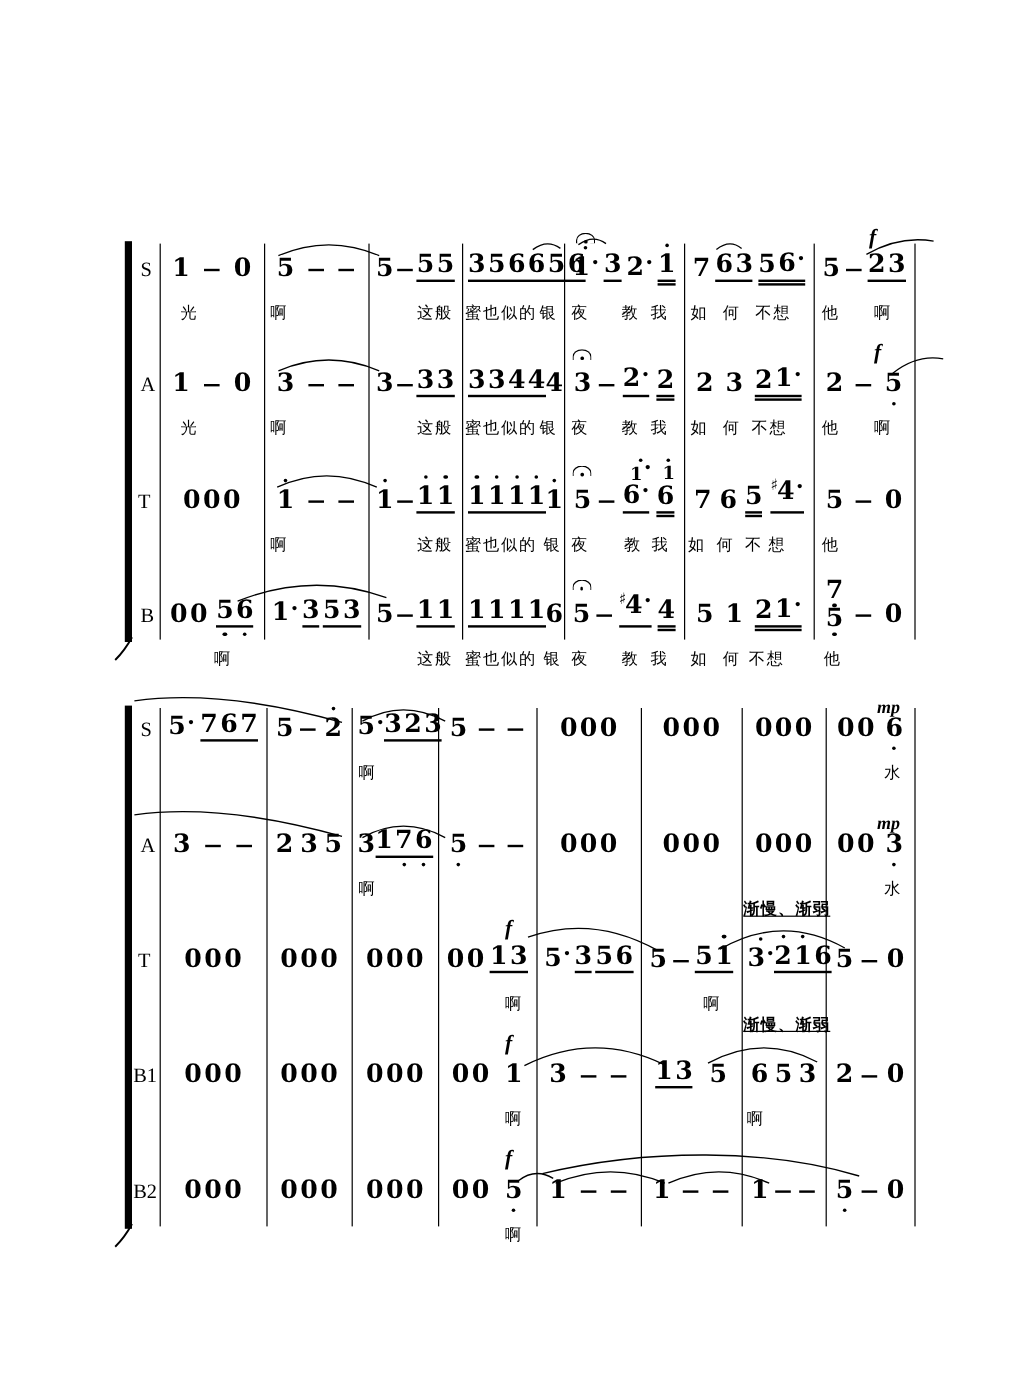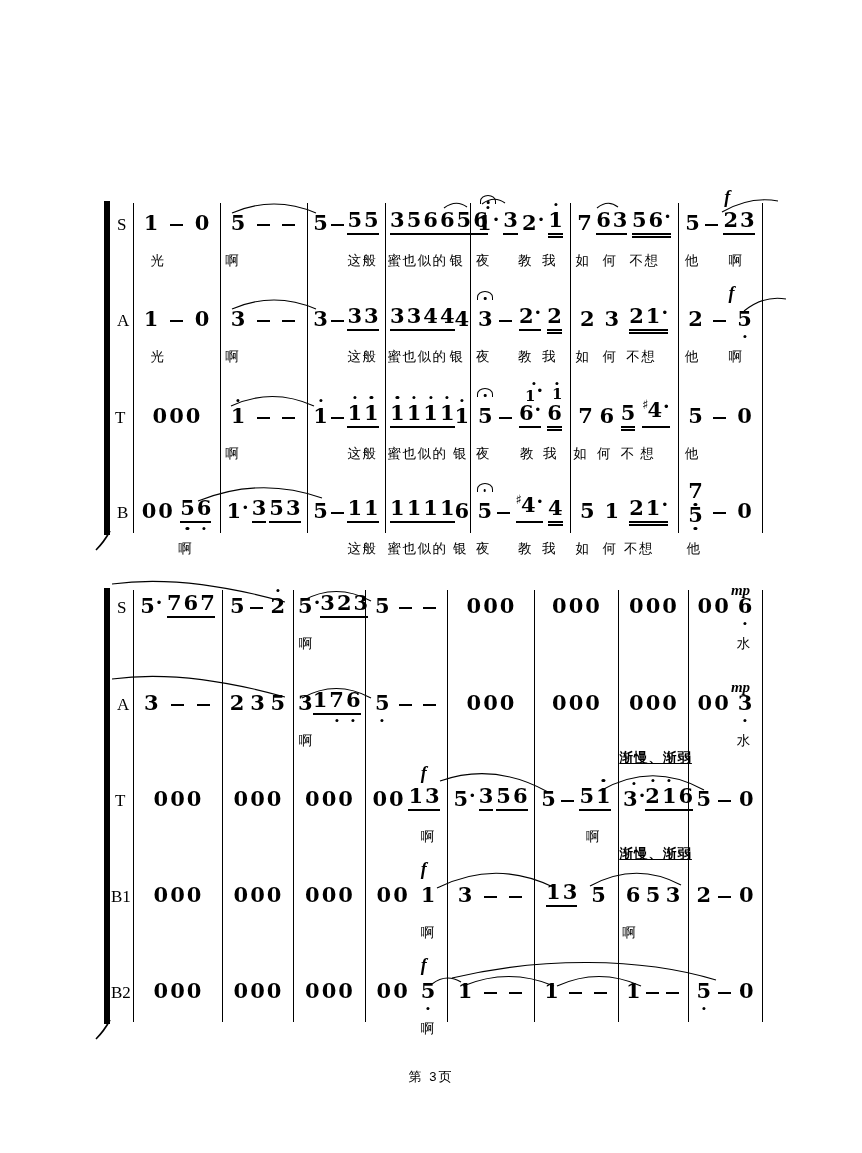--- a/index.html
+++ b/index.html
@@ -1079,14 +1079,13 @@
               <i class="dash"></i>
             </span>
           </span>
           <span class="grp">
             <span class="nt"><b class="dg">0</b></span>
           </span>
         </div>
       </div>
     </div>
 
-  <div class="footer">第 3页</div>
 </div>
 
 </body></html>

